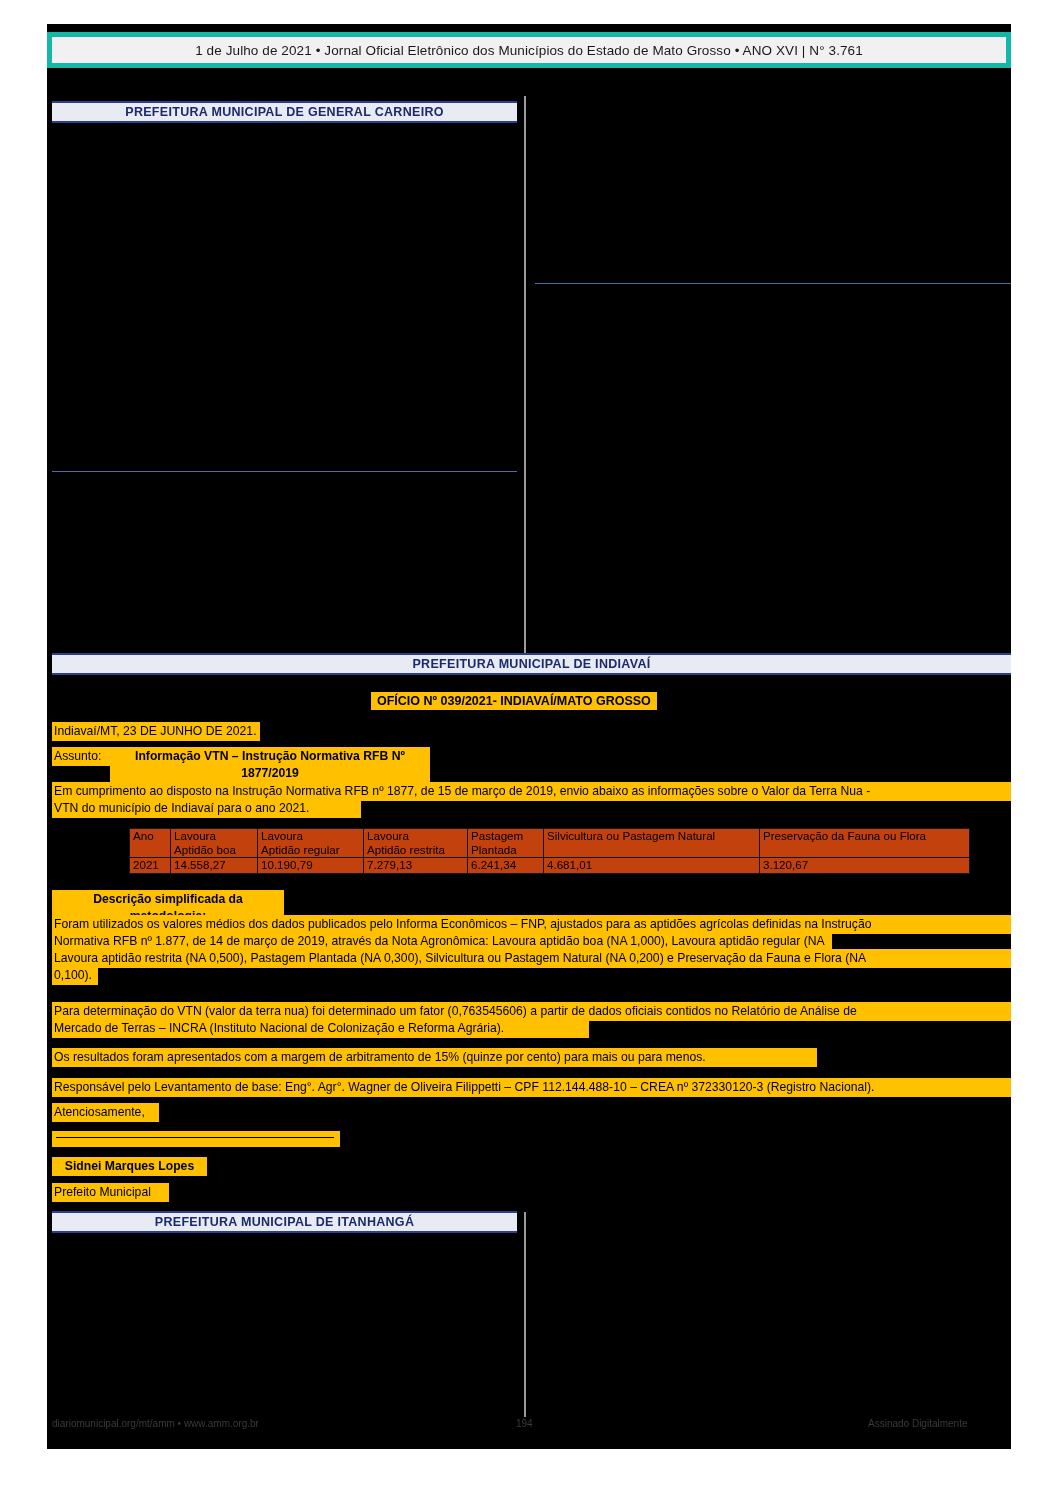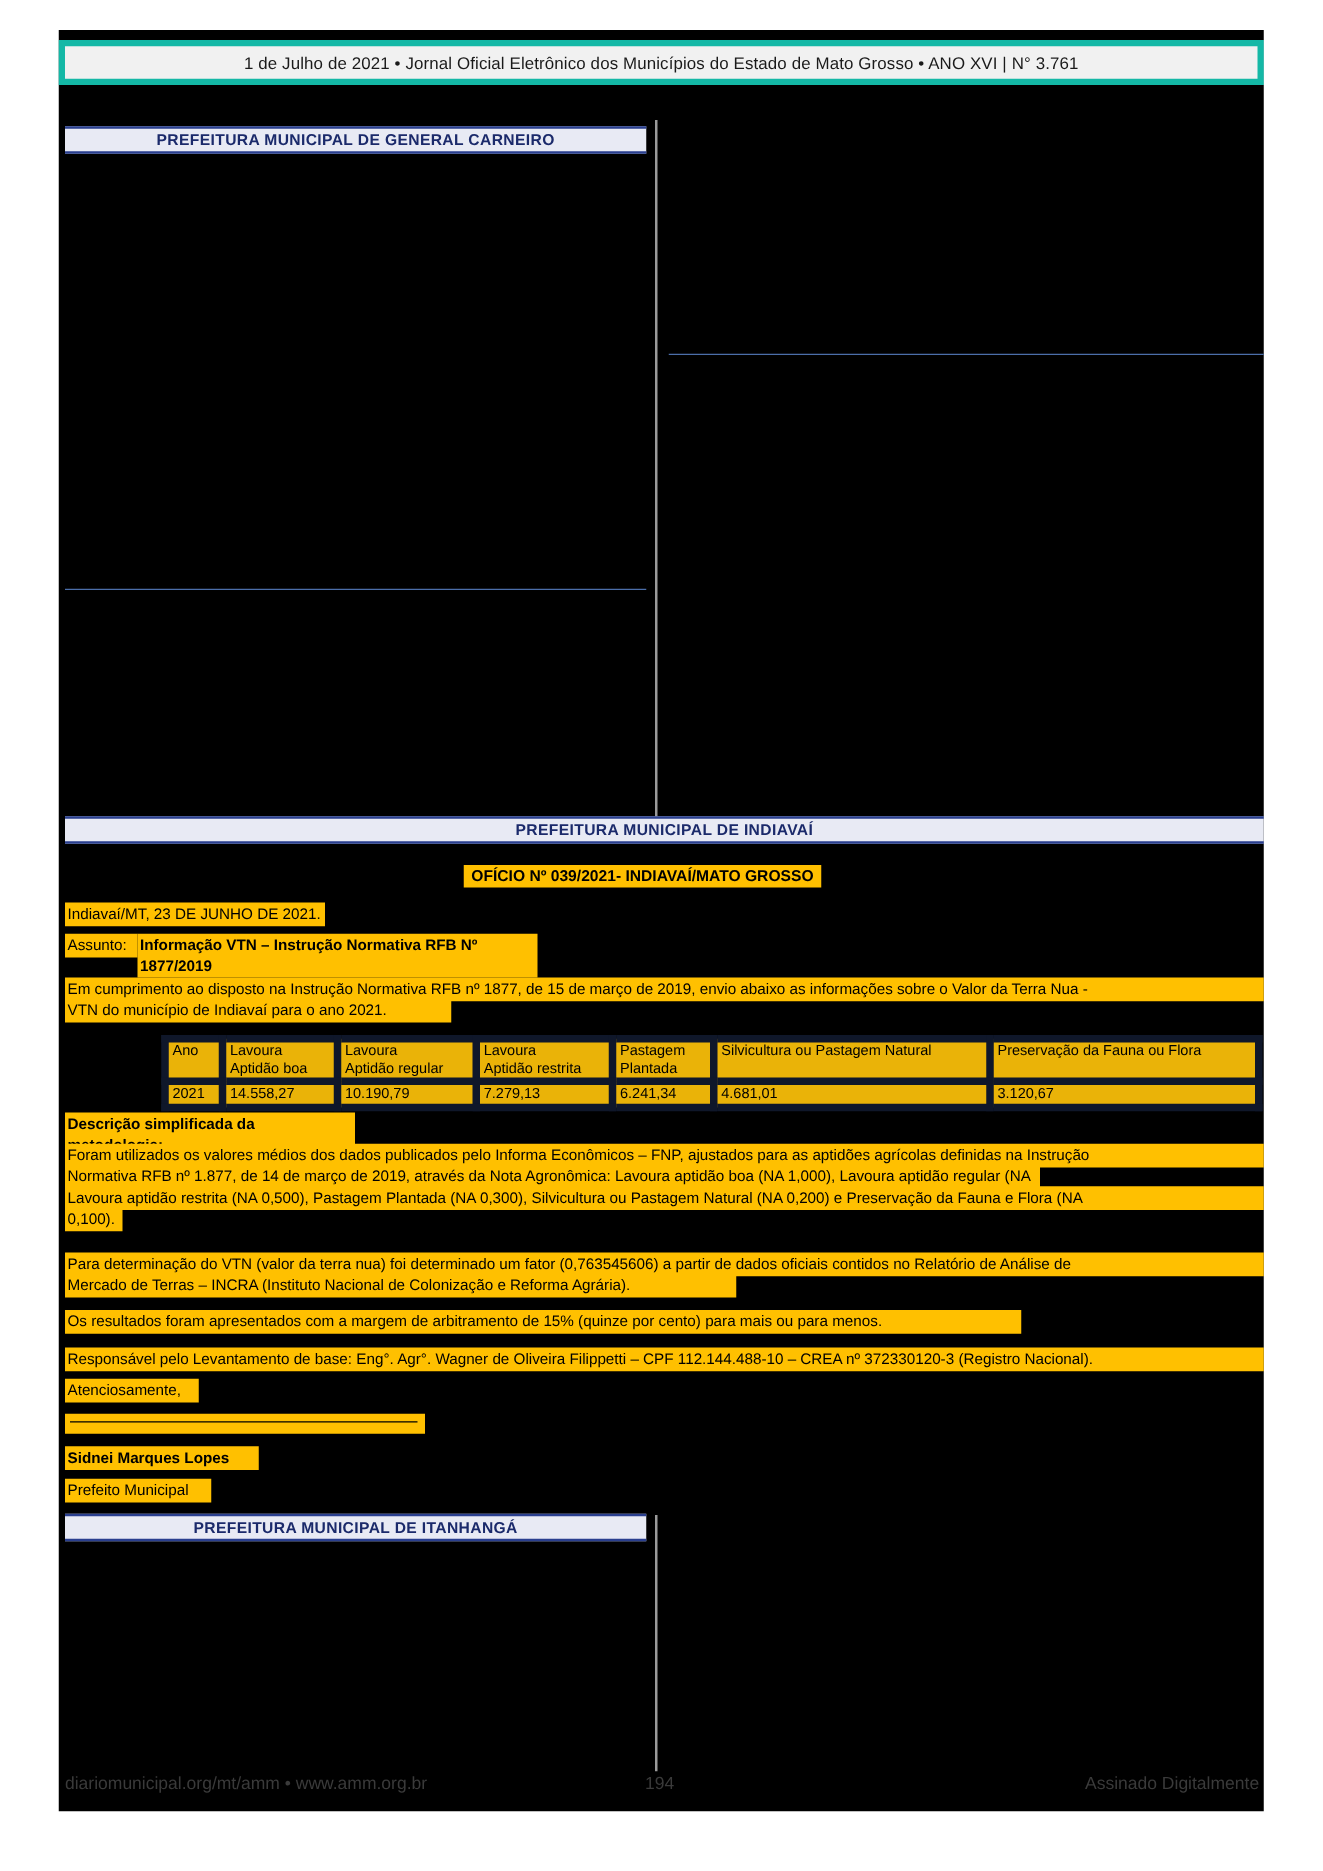--- a/index.html
+++ b/index.html
@@ -83,21 +83,21 @@
   
   .hl {
     position: absolute;
     background: #ffc000;
     color: #000000;
     font-size: 12.2px;
     line-height: 16.5px;
     padding: 1px 2px;
     box-sizing: border-box;
   }
-  .hl.b { font-weight: bold; }
+  .hl.b { font-weight: bold; text-align: center; }
 
   .oficio {
     position: absolute;
     background: #ffc000;
     color: #000;
     font-weight: bold;
     font-size: 12.5px;
     padding: 2px 6px;
     white-space: nowrap;
   }
@@ -105,22 +105,22 @@
   
   .vtn-table {
     position: absolute;
     left: 129px;
     top: 828px;
     border-collapse: collapse;
     font-size: 11.6px;
     color: #000;
   }
   .vtn-table td {
-    background: #eab308;
-    border: 6px solid #0f172a;
+    background: #c2410c;
+    border: 1px solid #0f172a;
     padding: 0px 3px;
     vertical-align: top;
     line-height: 13.5px;
     white-space: nowrap;
   }
   .vtn-table tr.head td { height: 28px; }
   .vtn-table tr.vals td { height: 15px; }
 
   
   .sig-line {
@@ -137,21 +137,21 @@
     left: 4px;
     top: 6px;
     width: 278px;
     height: 1px;
     background: #000;
   }
 
   
   .footer-left, .footer-center, .footer-right {
     position: absolute;
-    font-size: 14px;
+    font-size: 10px;
     color: #3a3a3a;
     white-space: nowrap;
   }
   .footer-left { left: 52px; top: 1418px; }
   .footer-center { left: 516px; top: 1418px; }
   .footer-right { left: 868px; top: 1418px; }
 </style>
 </head>
 <body>
 

